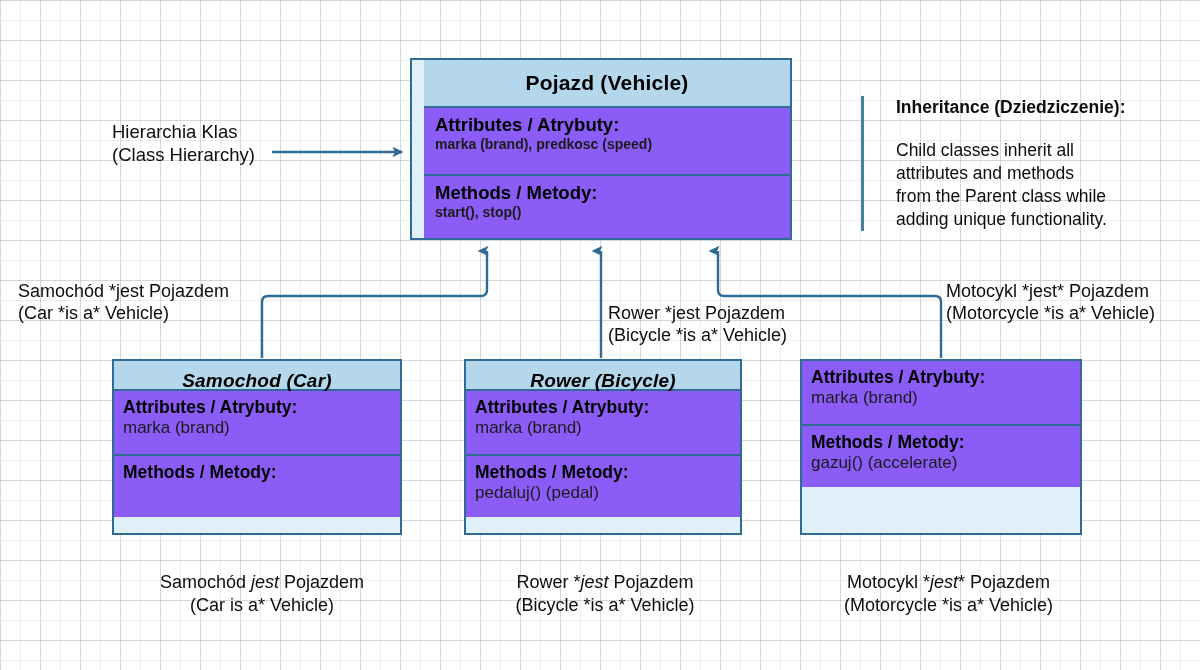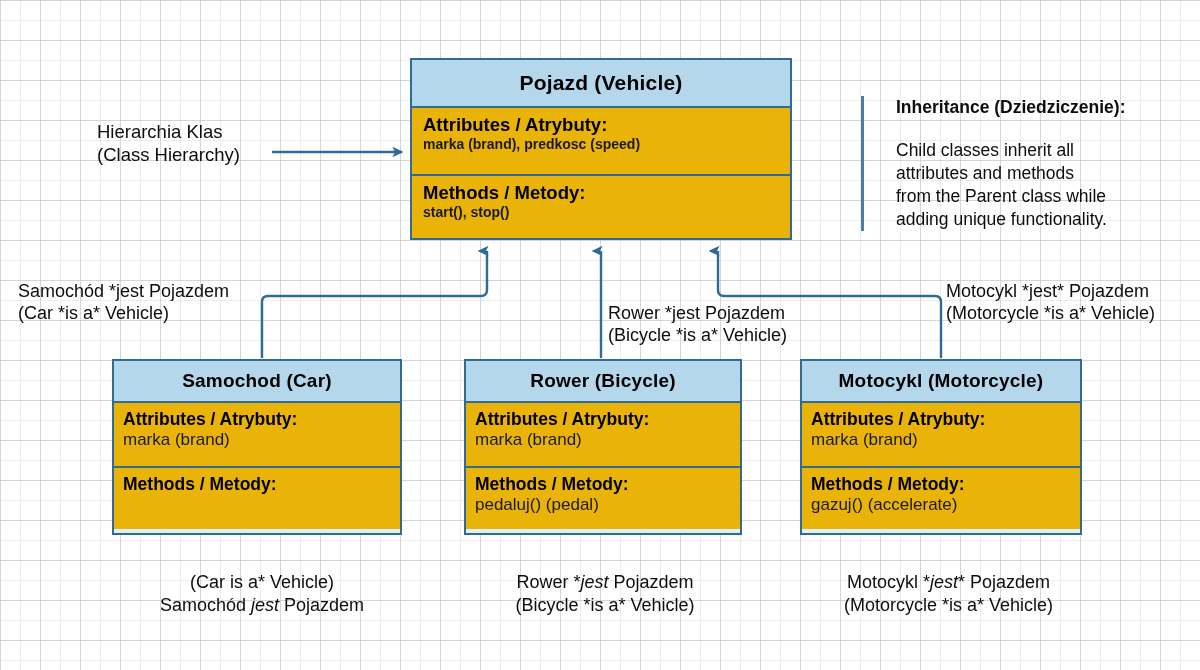--- a/index.html
+++ b/index.html
@@ -43,65 +43,65 @@
     box-sizing: border-box;
     background: #b5d7ec;
     border-bottom: 2px solid #2f6b94;
     text-align: center;
     font-weight: bold;
     color: #000000;
     letter-spacing: 0.2px;
   }
   .uml-section {
     box-sizing: border-box;
-    background: #eab308;
+    background: #8b5cf6;
     padding: 6px 9px 8px 9px;
   }
   .uml-section + .uml-section {
     border-top: 2px solid #2f6b94;
   }
   .sec-head {
     font-weight: bold;
     color: #000000;
     white-space: nowrap;
   }
   .sec-body {
     color: #1a1a1a;
     white-space: nowrap;
   }
 
   
-  #parent-class { left: 410px; top: 58px; width: 382px; height: 182px; }
+  #parent-class { left: 410px; top: 58px; width: 382px; height: 182px; padding-left: 12px; }
   #parent-class .uml-title { height: 48px; line-height: 46px; font-size: 21px; }
   #parent-class .sec-head { font-size: 18.5px; }
   #parent-class .sec-body { font-size: 14px; font-weight: bold; }
   #parent-class .uml-section { padding-left: 11px; }
   #parent-class .sec-attrs { height: 66px; }
   #parent-class .sec-methods { height: 64px; }
 
   
-  .child-class .uml-title { height: 42px; line-height: 40px; font-size: 19px; }
+  .child-class .uml-title { height: 30px; line-height: 40px; font-size: 19px; font-style: italic; }
   .child-class .sec-head { font-size: 17.5px; }
   .child-class .sec-body { font-size: 17px; }
   .child-class .sec-attrs { height: 63px; }
   .child-class .sec-methods { height: 63px; }
 
   #class-car  { left: 112px; top: 359px; width: 290px; height: 176px; }
   #class-bike { left: 464px; top: 359px; width: 278px; height: 176px; }
   #class-moto { left: 800px; top: 359px; width: 282px; height: 176px; }
 
   
   .label {
     position: absolute;
     color: #0d0d0d;
     line-height: 1.22;
     white-space: pre-line;
   }
   #label-hierarchy {
-    left: 97px; top: 121px;
+    left: 112px; top: 121px;
     font-size: 18.5px;
     text-align: left;
   }
   #edge-label-car {
     left: 18px; top: 281px;
     font-size: 18px;
     width: 248px;
     text-align: left;
   }
   #edge-label-bike {
@@ -200,21 +200,20 @@
       <div class="sec-head">Attributes / Atrybuty:</div>
       <div class="sec-body">marka (brand)</div>
     </div>
     <div class="uml-section sec-methods">
       <div class="sec-head">Methods / Metody:</div>
       <div class="sec-body">pedaluj() (pedal)</div>
     </div>
   </div>
 
   <div class="uml-class child-class" id="class-moto">
-    <div class="uml-title">Motocykl (Motorcycle)</div>
     <div class="uml-section sec-attrs">
       <div class="sec-head">Attributes / Atrybuty:</div>
       <div class="sec-body">marka (brand)</div>
     </div>
     <div class="uml-section sec-methods">
       <div class="sec-head">Methods / Metody:</div>
       <div class="sec-body">gazuj() (accelerate)</div>
     </div>
   </div>
 
@@ -224,22 +223,22 @@
   <div class="label" id="edge-label-car">Samochód *jest Pojazdem
 (Car *is a* Vehicle)</div>
 
   <div class="label" id="edge-label-bike">Rower *jest Pojazdem
 (Bicycle *is a* Vehicle)</div>
 
   <div class="label" id="edge-label-moto">Motocykl *jest* Pojazdem
 (Motorcycle *is a* Vehicle)</div>
 
   <div class="caption" id="caption-car">
+    <div><span>Samochód </span><em>jest</em><span> Pojazdem</span></div>
     <div>(Car is a* Vehicle)</div>
-    <div><span>Samochód </span><em>jest</em><span> Pojazdem</span></div>
   </div>
 
   <div class="caption" id="caption-bike">
     <div><span>Rower *</span><em>jest</em><span> Pojazdem</span></div>
     <div>(Bicycle *is a* Vehicle)</div>
   </div>
 
   <div class="caption" id="caption-moto">
     <div><span>Motocykl *</span><em>jest</em><span>* Pojazdem</span></div>
     <div>(Motorcycle *is a* Vehicle)</div>

